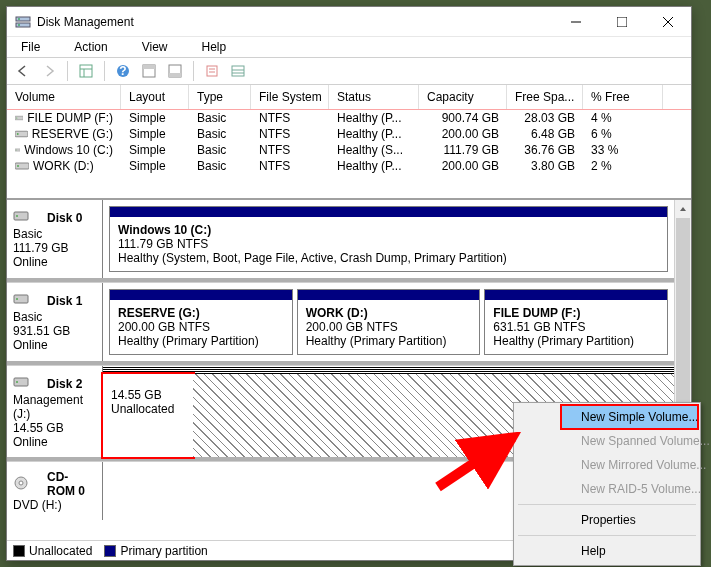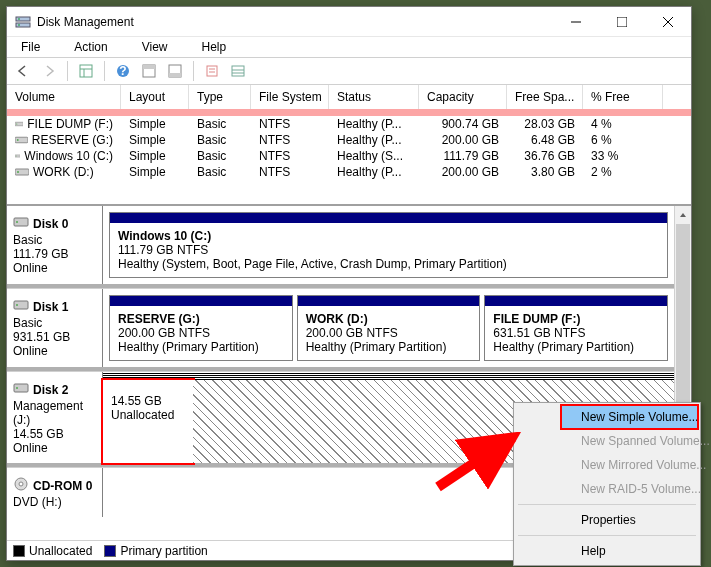--- a/index.html
+++ b/index.html
@@ -11,30 +11,30 @@
 .winbtns { display: flex; }
 .winbtn { width: 46px; height: 30px; display: flex; align-items: center; justify-content: center; }
 .winbtn svg { width: 10px; height: 10px; }
 .menubar { height: 20px; display: flex; align-items: center; padding: 0 6px; gap: 18px; }
 .menuitem { padding: 2px 8px; }
 .toolbar { height: 28px; border-top: 1px solid #d0d0d0; border-bottom: 1px solid #d0d0d0; display: flex; align-items: center; padding: 0 4px; gap: 2px; }
 .tbtn { width: 24px; height: 24px; display: flex; align-items: center; justify-content: center; border: 1px solid transparent; }
 .tsep { width: 1px; height: 20px; background: #d0d0d0; margin: 0 4px; }
 .content { flex: 1; display: flex; flex-direction: column; overflow: hidden; }
 .vlist { border-bottom: 2px solid #a0a0a0; }
-.vlist-head { display: flex; background: #fff; border-bottom: 7px solid #fca5a5; }
+.vlist-head { display: flex; background: #fff; border-bottom: 1px solid #fca5a5; }
 .vlist-head .col { padding: 5px 8px; border-right: 1px solid #e0e0e0; font-weight: normal; white-space: nowrap; overflow: hidden; }
 .vlist-row { display: flex; }
 .vlist-row .cell { padding: 1px 8px; white-space: nowrap; overflow: hidden; display: flex; align-items: center; gap: 4px; }
 .driveicon { width: 14px; height: 10px; }
 .graphical { flex: 1; overflow-y: auto; padding: 0; position: relative; }
 .diskrow { display: flex; border-bottom: 4px solid #b0b0b0; border-top: 1px solid #d0d0d0; }
 .diskrow:first-child { border-top: none; }
 .diskinfo { width: 96px; padding: 8px 6px; border-right: 1px solid #808080; }
-.diskinfo .dname { display: flex; align-items: center; gap: 4px; font-weight: bold; }
+.diskinfo .dname { display: flex; align-items: center; gap: 18px; font-weight: bold; }
 .diskparts { flex: 1; padding: 6px 6px; display: flex; gap: 4px; }
 .part { border: 1px solid #808080; flex: 1; display: flex; flex-direction: column; }
 .partbar { height: 10px; }
 .partbody { padding: 6px 8px; flex: 1; }
 .partbody .pname { font-weight: bold; }
 .unalloc-bar { background: repeating-linear-gradient(0deg, #000 0, #000 1px, transparent 1px, transparent 2px); }
 .hatched { background: repeating-linear-gradient(45deg, #888 0, #888 1px, #fff 1px, #fff 6px); }
 .legend { height: 20px; border-top: 1px solid #d0d0d0; display: flex; align-items: center; padding: 0 6px; gap: 12px; font-size: 11px; }
 .legbox { width: 12px; height: 12px; display: inline-block; margin-right: 4px; vertical-align: middle; border: 1px solid #666; }
 .ctxmenu { position: absolute; left: 513px; top: 402px; width: 188px; background: #f0f0f0; border: 1px solid #a0a0a0; box-shadow: 2px 2px 4px rgba(0,0,0,.3); padding: 2px; }

